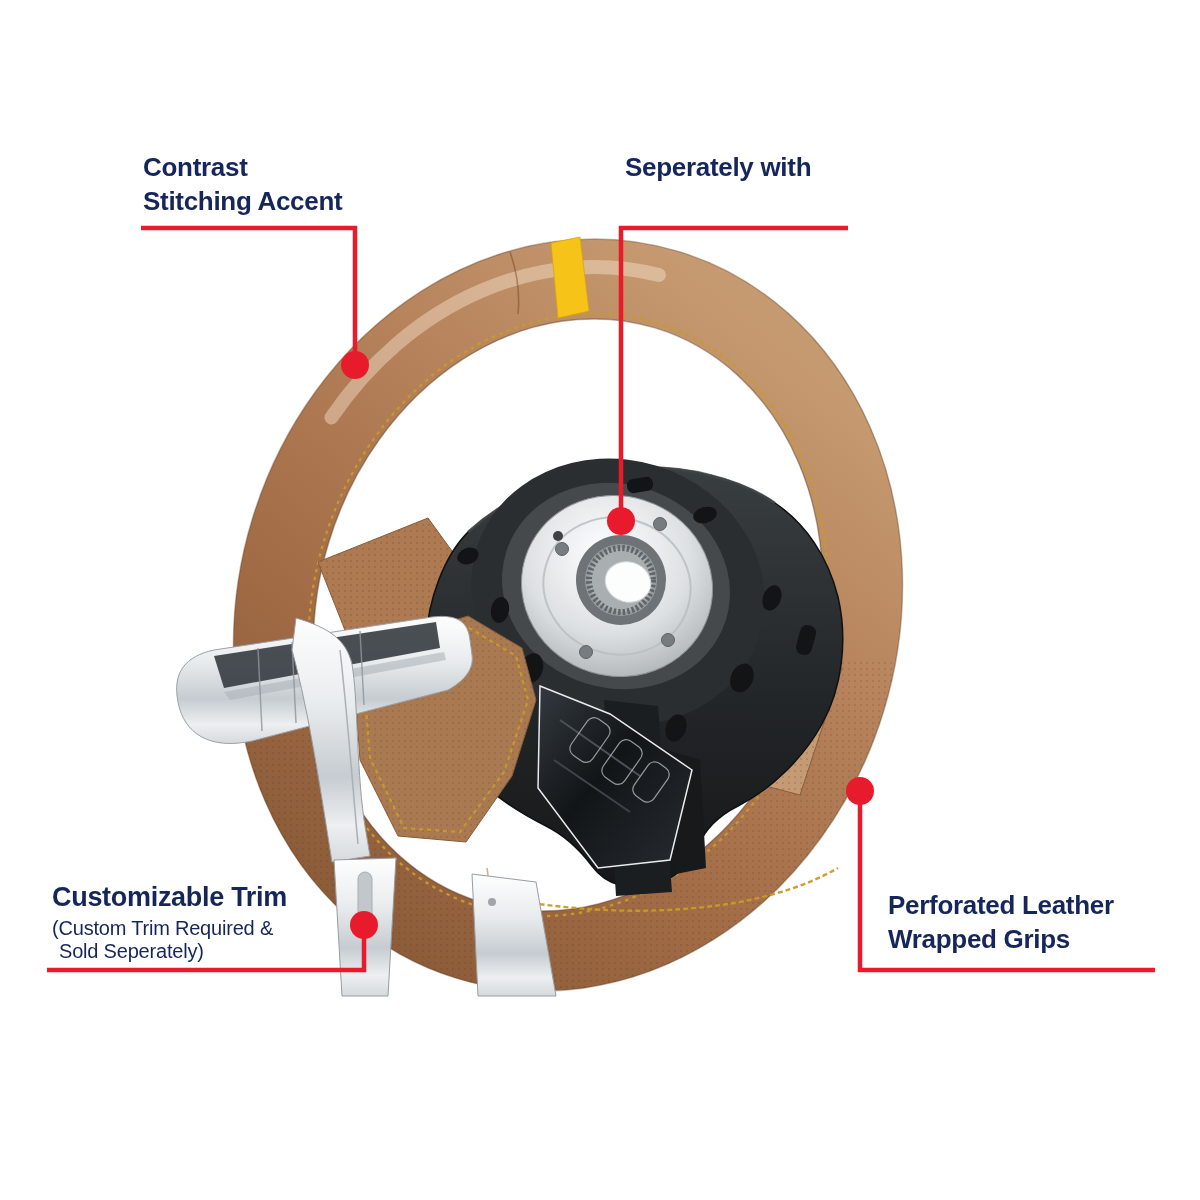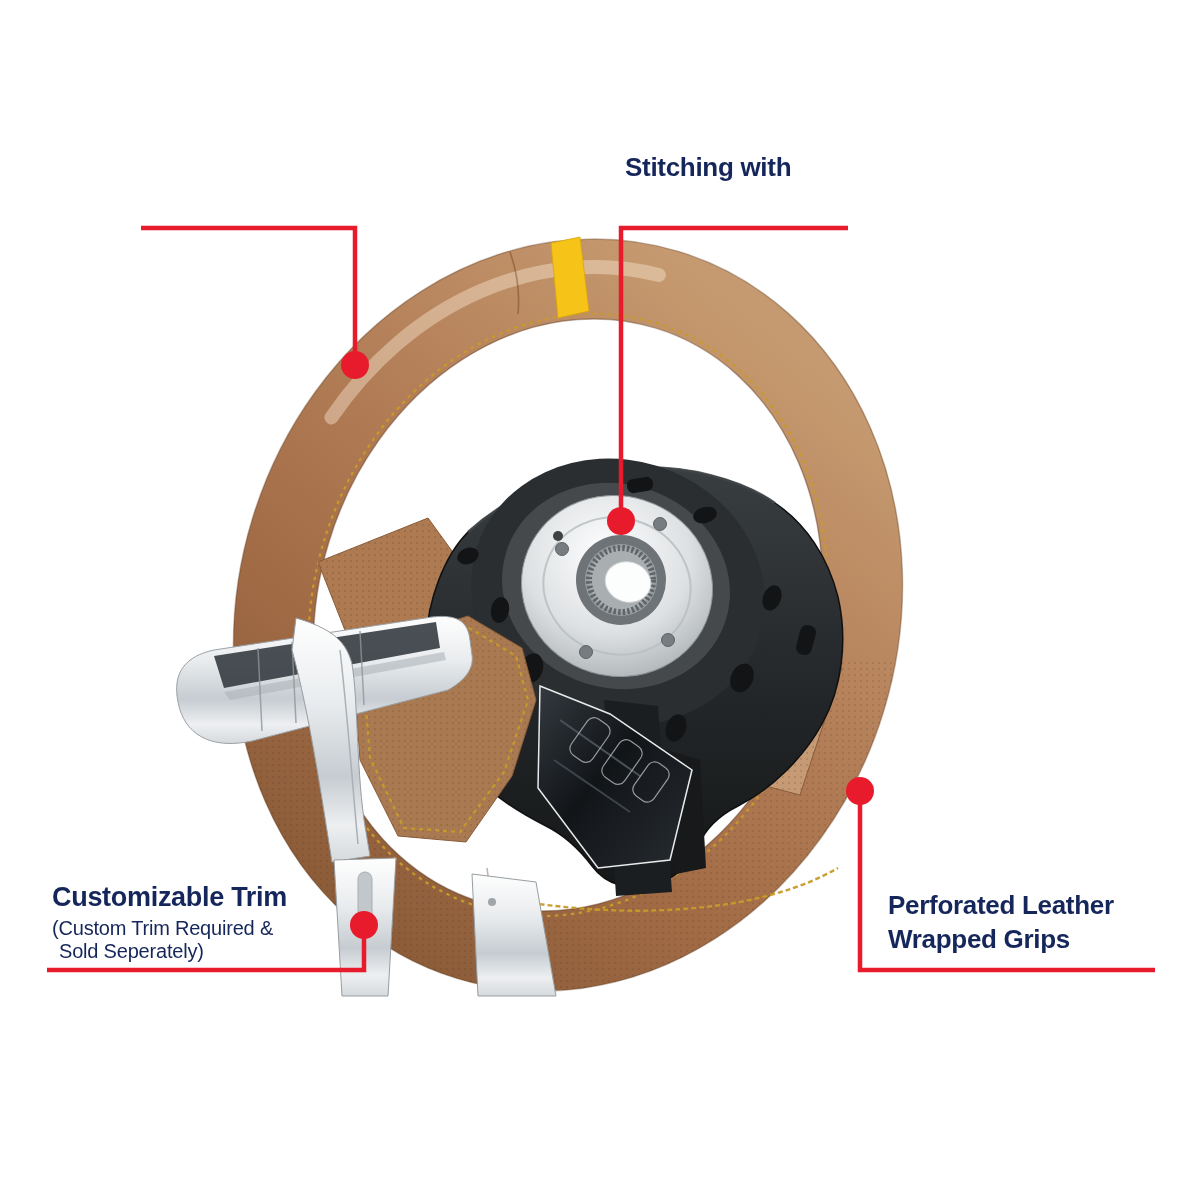--- a/index.html
+++ b/index.html
@@ -202,23 +202,27 @@
       <circle class="callout-dot" cx="621" cy="521" r="14"></circle>
 
       <path class="callout-line" d="M47,970 L364,970 L364,925"></path>
       <circle class="callout-dot" cx="364" cy="925" r="14"></circle>
 
       <path class="callout-line" d="M1155,970 L860,970 L860,791"></path>
       <circle class="callout-dot" cx="860" cy="791" r="14"></circle>
     </g>
   </svg>
 
+  <div class="callout-label" style="left:143px;top:150px;">
+    <div>Contrast</div>
+    <div>Stitching Accent</div>
+  </div>
 
   <div class="callout-label" style="left:625px;top:150px;">
-    <div>Stitching with</div>
+    <div>Seperately with</div>
   </div>
 
   <div class="callout-label" style="left:52px;top:880px;">
     <div style="font-size:27px;">Customizable Trim</div>
     <div class="callout-note">
       <div class="note-line1">(Custom Trim Required &amp;</div>
       <div class="note-line2">Sold Seperately)</div>
     </div>
   </div>
 

